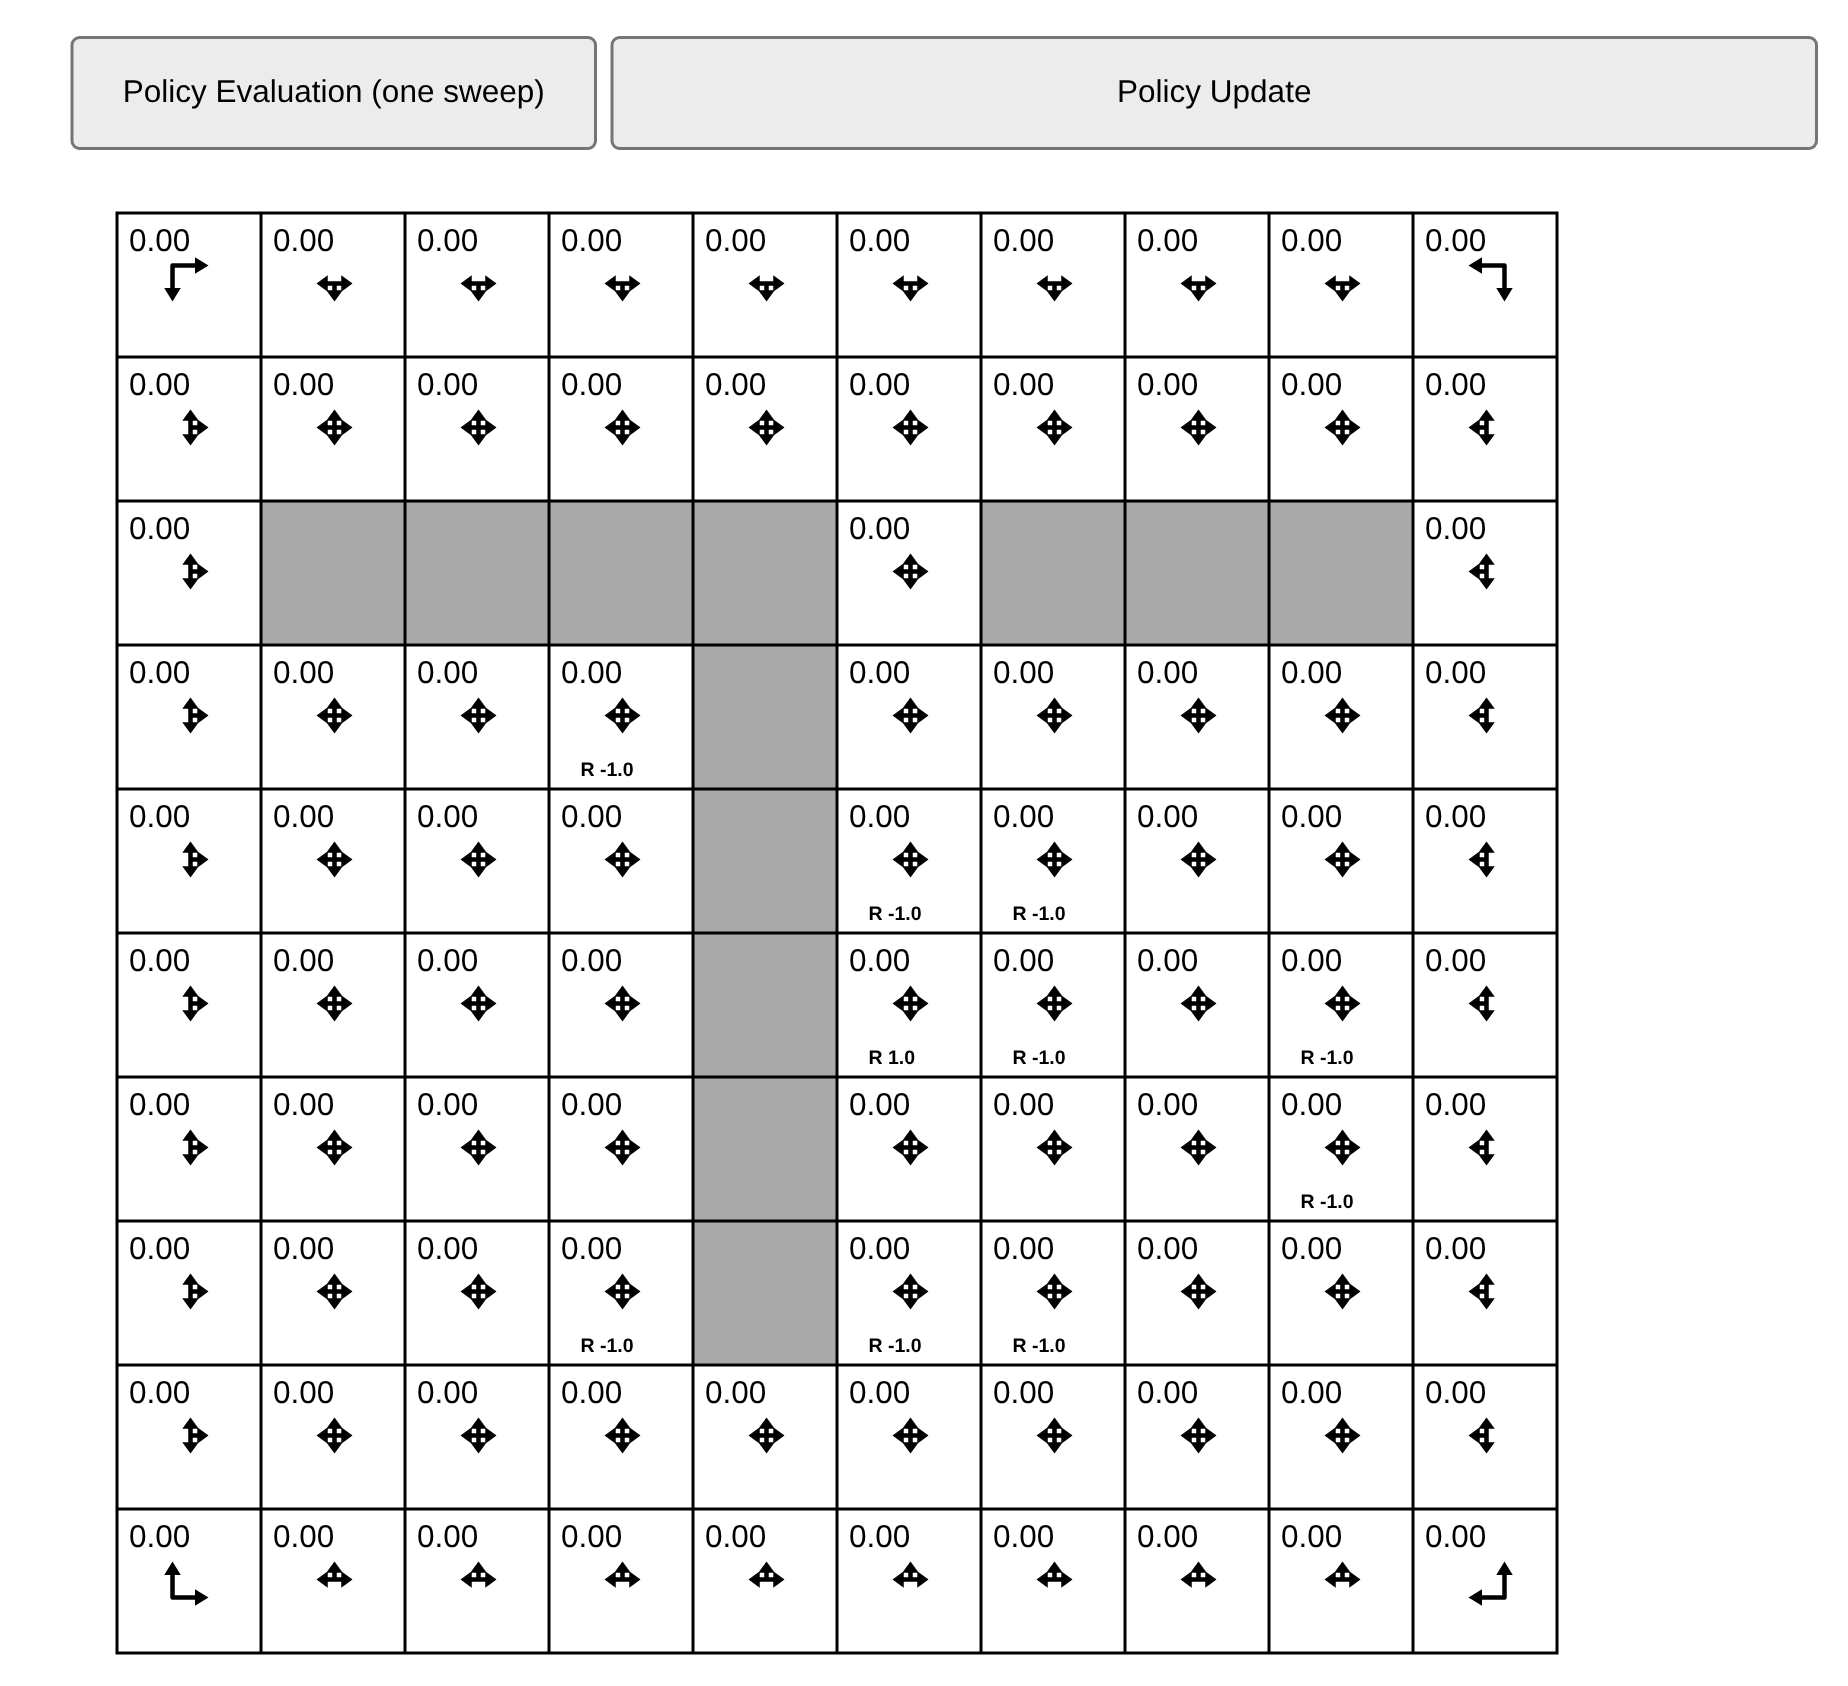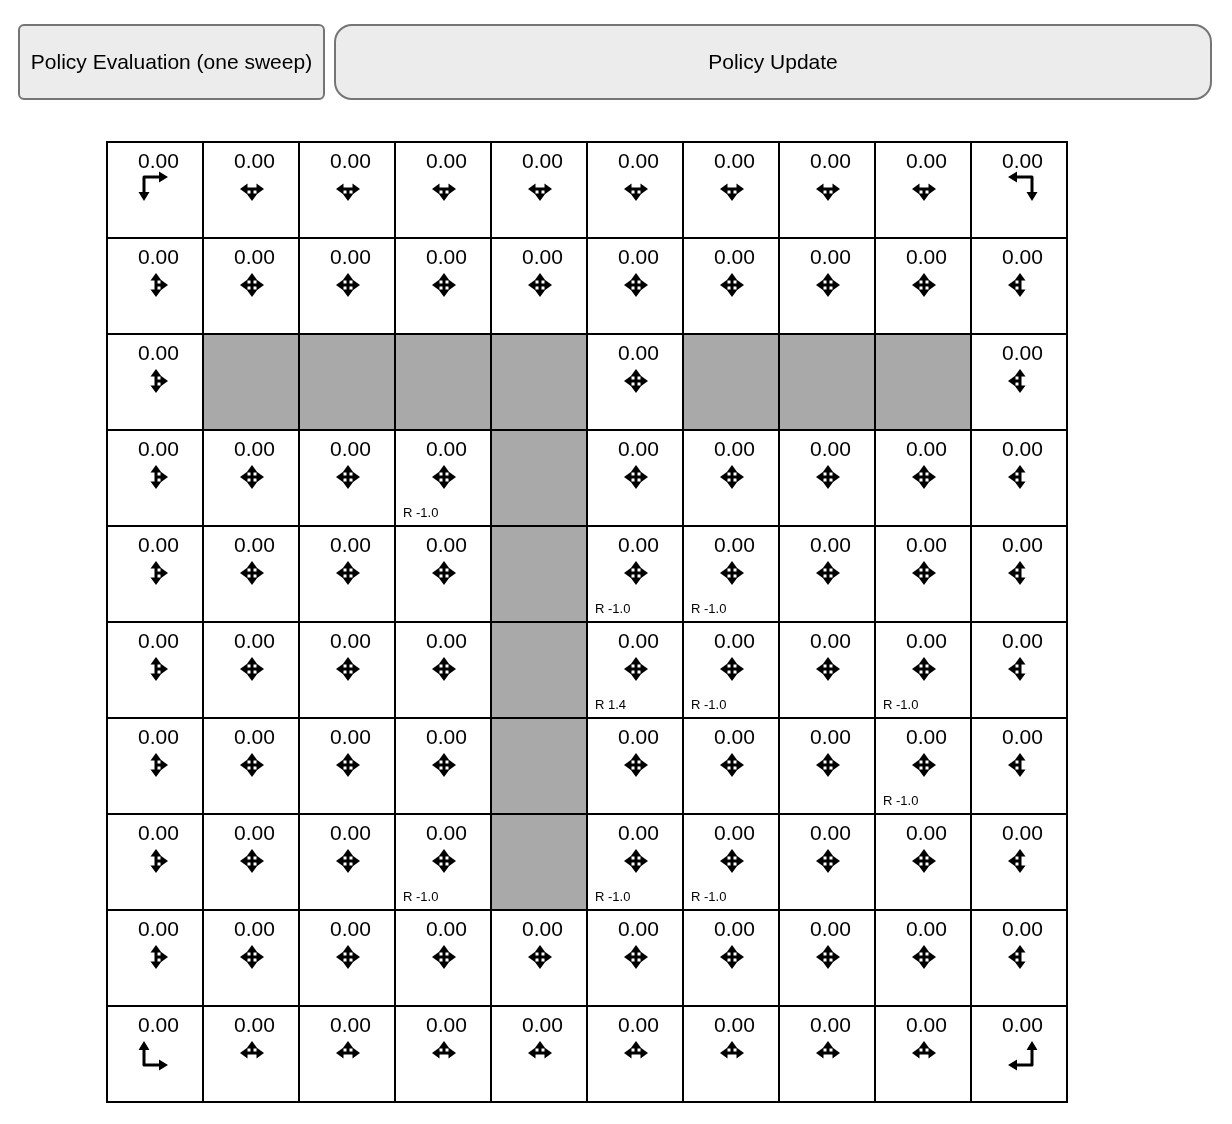--- a/index.html
+++ b/index.html
@@ -3,30 +3,30 @@
 <meta charset="utf-8">
 <style>
   html,body{margin:0;padding:0;background:#ffffff;}
   body{width:1232px;height:1124px;overflow:hidden;
        font-family:"Liberation Sans", sans-serif;color:#000;}
   .toolbar{display:flex;gap:9px;margin:24px 20px 0 18px;height:76px;}
   .btn{height:76px;background:var(--btn-bg,#ececec);
        border:2px solid var(--btn-border,#757575);border-radius:6px;
        font-family:"Liberation Sans", sans-serif;font-size:21px;color:#000;
        display:flex;align-items:center;justify-content:center;cursor:pointer;}
-  .btn.wide{width:307px;flex:none;}
-  .btn.norm{flex:1;border-radius:18px;}
+  .btn.wide{width:351px;flex:none;margin-left:29px;}
+  .btn.norm{flex:1;}
   .grid{display:grid;grid-template-columns:repeat(10,96px);grid-auto-rows:96px;
-        border:1px solid var(--line,#000);margin:41px 0 0 106px;width:960px;text-align:center;}
+        border:1px solid var(--line,#000);margin:41px 0 0 77px;width:960px;}
   .cell{position:relative;box-sizing:border-box;border:1px solid var(--line,#000);
         background:#fff;}
   .cell.wall{background:var(--wall,#a9a9a9);}
   .val{font-size:21px;line-height:24px;padding:6px 0 0 7px;}
   .glyph{position:absolute;left:28px;top:26px;}
-  .reward{position:absolute;left:7px;bottom:5px;font-size:13px;}
+  .reward{position:absolute;left:20px;bottom:5px;font-size:13px;font-weight:bold;}
 </style>
 </head>
 <body style="--wall: #a9a9a9; --line: #000000; --btn-bg: #ececec; --btn-border: #757575;">
 
 <div class="toolbar">
   <button class="btn wide">Policy Evaluation (one sweep)</button>
   <button class="btn norm">Policy Update</button>
 </div>
 
 <div class="grid">
@@ -357,21 +357,21 @@
         <path d="M 20 8 L 25.5 15.5 L 14.5 15.5 Z M 20 32 L 14.5 24.5 L 25.5 24.5 Z M 8 20 L 15.5 14.5 L 15.5 25.5 Z M 32 20 L 24.5 25.5 L 24.5 14.5 Z " fill="#000000"></path>
       </svg>
     </div>
     <div class="cell wall"></div>
     <div class="cell">
       <div class="val">0.00</div>
       <svg width="40" height="40" viewBox="0 0 40 40" class="glyph">
         <path d="M 20 20 L 20 15 M 20 20 L 20 25 M 20 20 L 15 20 M 20 20 L 25 20 " fill="none" stroke="#000000" stroke-width="3" stroke-linejoin="round" stroke-linecap="butt"></path>
         <path d="M 20 8 L 25.5 15.5 L 14.5 15.5 Z M 20 32 L 14.5 24.5 L 25.5 24.5 Z M 8 20 L 15.5 14.5 L 15.5 25.5 Z M 32 20 L 24.5 25.5 L 24.5 14.5 Z " fill="#000000"></path>
       </svg>
-      <div class="reward">R 1.4</div>
+      <div class="reward">R 1.0</div>
     </div>
     <div class="cell">
       <div class="val">0.00</div>
       <svg width="40" height="40" viewBox="0 0 40 40" class="glyph">
         <path d="M 20 20 L 20 15 M 20 20 L 20 25 M 20 20 L 15 20 M 20 20 L 25 20 " fill="none" stroke="#000000" stroke-width="3" stroke-linejoin="round" stroke-linecap="butt"></path>
         <path d="M 20 8 L 25.5 15.5 L 14.5 15.5 Z M 20 32 L 14.5 24.5 L 25.5 24.5 Z M 8 20 L 15.5 14.5 L 15.5 25.5 Z M 32 20 L 24.5 25.5 L 24.5 14.5 Z " fill="#000000"></path>
       </svg>
       <div class="reward">R -1.0</div>
     </div>
     <div class="cell">

